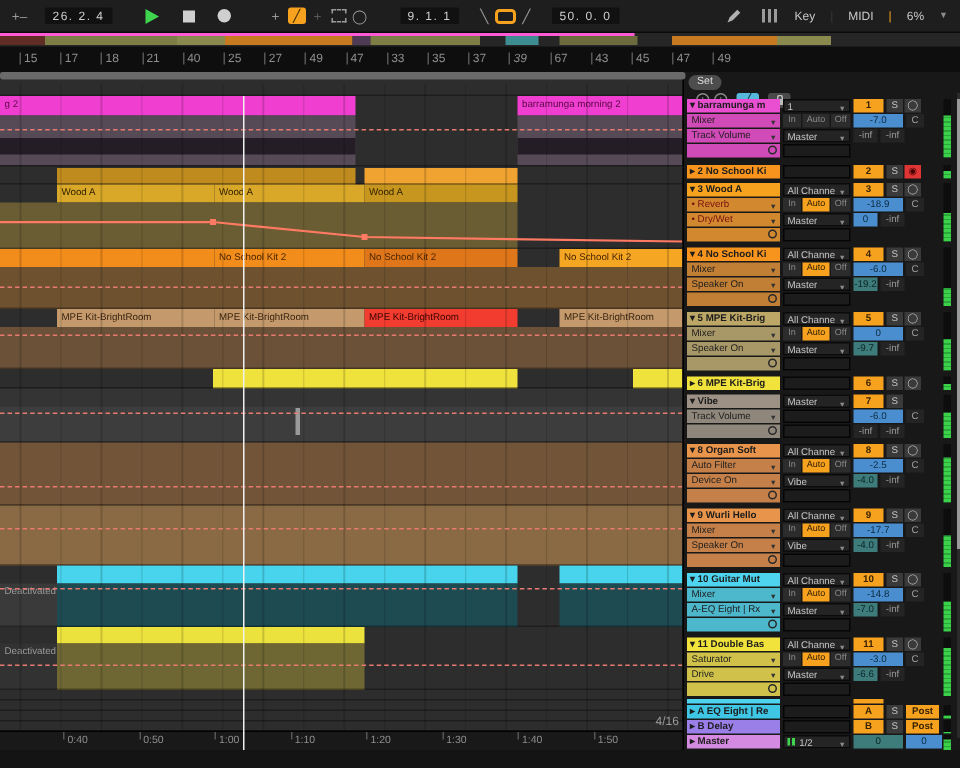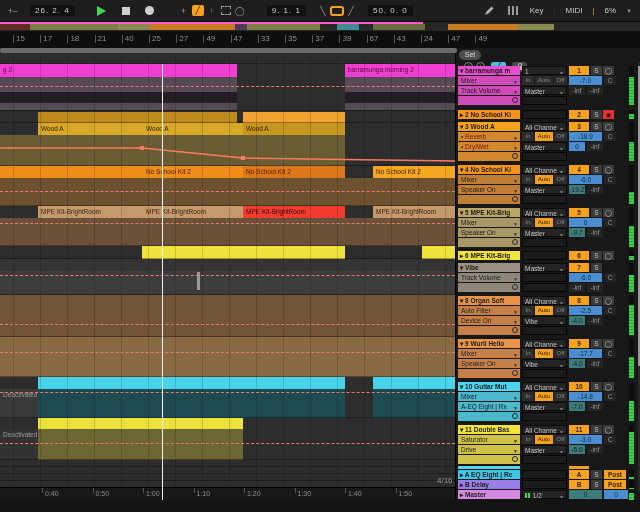--- a/index.html
+++ b/index.html
@@ -190,21 +190,21 @@
       <div class="br-num" style="left: 288px;">35</div>
       <div class="br-tick" style="left: 312.2px;"></div>
       <div class="br-num" style="left: 315.2px;">37</div>
       <div class="br-tick" style="left: 339.4px;"></div>
       <div class="br-num" style="left: 342.4px; font-style: italic;">39</div>
       <div class="br-tick" style="left: 366.6px;"></div>
       <div class="br-num" style="left: 369.6px;">67</div>
       <div class="br-tick" style="left: 393.8px;"></div>
       <div class="br-num" style="left: 396.8px;">43</div>
       <div class="br-tick" style="left: 421px;"></div>
-      <div class="br-num" style="left: 424px;">24</div>
+      <div class="br-num" style="left: 424px;">45</div>
       <div class="br-tick" style="left: 448.2px;"></div>
       <div class="br-num" style="left: 451.2px;">47</div>
       <div class="br-tick" style="left: 475.4px;"></div>
       <div class="br-num" style="left: 478.4px;">49</div>
     </div>
   <div id="loop-bar"></div>
 
   <div id="arrange-bg"></div>
   <div id="clips-layer">
       <div class="clip" style="left: 0px; top: 64px; width: 237px; height: 13px; background: rgb(240, 63, 208); color: rgb(90, 8, 69);">g 2</div>

